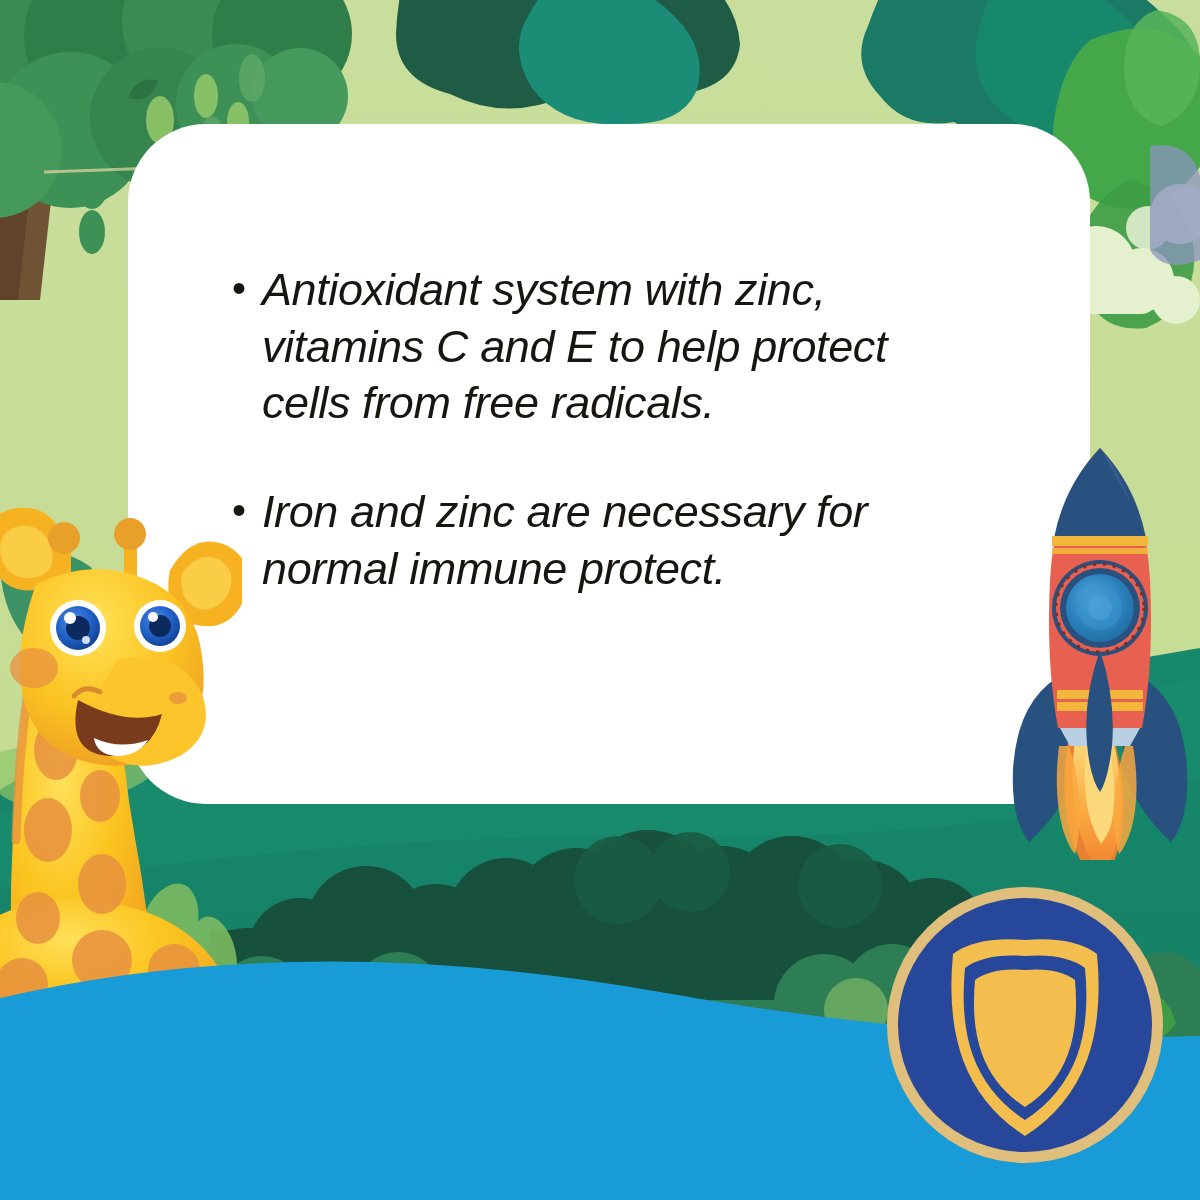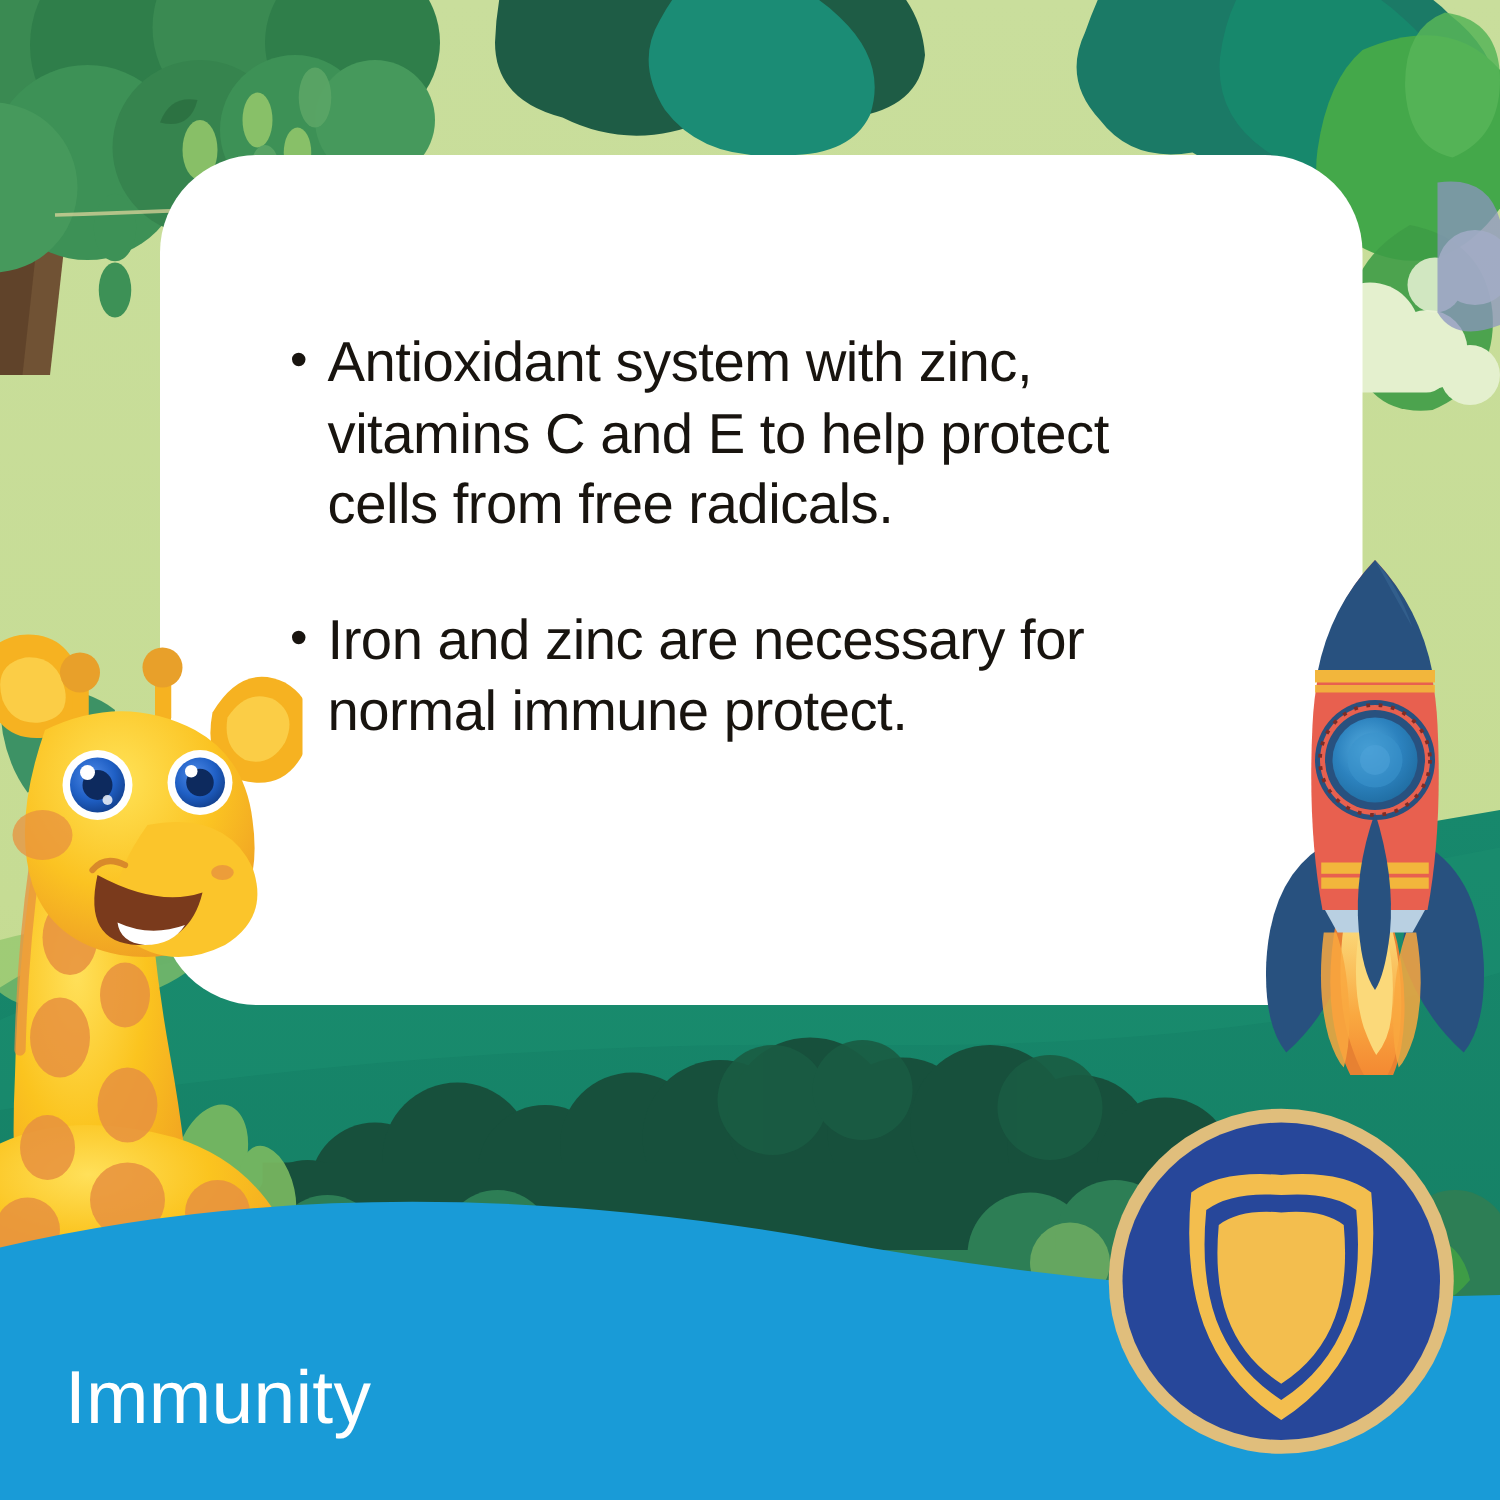--- a/index.html
+++ b/index.html
@@ -43,21 +43,21 @@
     font-weight:400;
   }
   .bullet-row + .bullet-row { margin-top:52px; }
   .bullet-dot {
     flex:0 0 auto;
     width:30px;
     font-size:40px;
     line-height:1.30;
     text-align:left;
   }
-  .bullet-text { flex:1 1 auto; }
+  .bullet-text { flex:1 1 auto;font-style:italic; }
 
   
   #wave { position:absolute; left:0; bottom:0; width:1200px; height:260px; z-index:20; }
 
   
   #footer-title {
     position:absolute;
     left:52px; bottom:52px;
     z-index:30;
     color:#FFFFFF;
@@ -378,21 +378,20 @@
     <div class="bullet-row">
       <span class="bullet-dot">•</span>
       <span class="bullet-text">Iron and zinc are necessary for normal immune protect.</span>
     </div>
   </div>
 
   <svg id="wave" viewBox="0 0 1200 260" preserveAspectRatio="none">
     <path d="M0 58 q300 -70 660 -6 q290 52 540 44 l0 164 L0 260 Z" fill="#199BD7"></path>
   </svg>
 
-  <div id="footer-title">Immunity</div>
 
   <svg id="badge" viewBox="0 0 282 282">
     <circle cx="141" cy="141" r="138" fill="#E0BE7C"></circle>
     <circle cx="141" cy="141" r="127" fill="#27479A"></circle>
 
     <g>
       <path d="M141 56 q48 -4 72 14 q6 62 -10 106 q-18 48 -62 76 q-44 -28 -62 -76
                q-16 -44 -10 -106 q24 -18 72 -14 Z" fill="#F3BE4E"></path>
       <path d="M141 72 q40 -3 60 12 q5 52 -8 88 q-15 40 -52 64 q-37 -24 -52 -64
                q-13 -36 -8 -88 q20 -15 60 -12 Z" fill="#27479A"></path>

